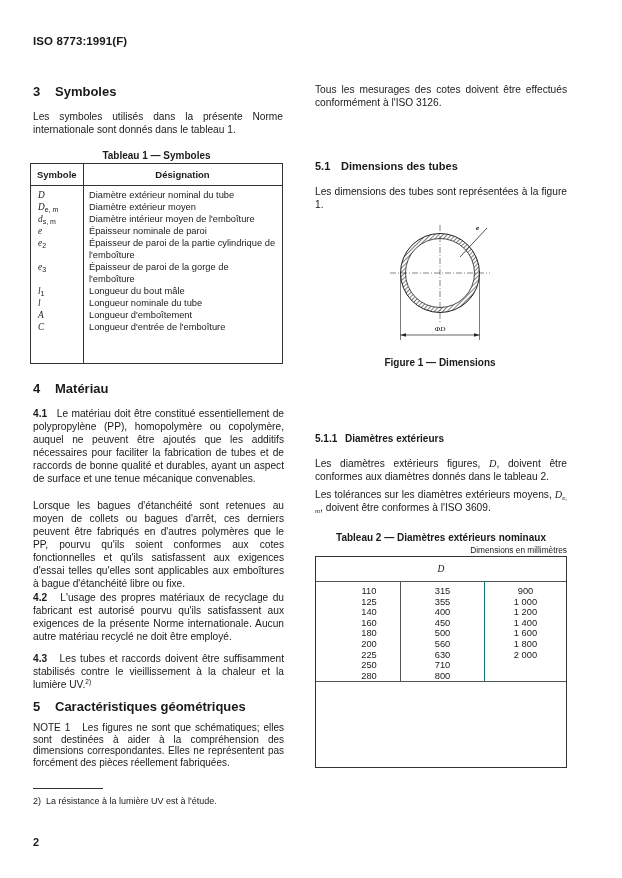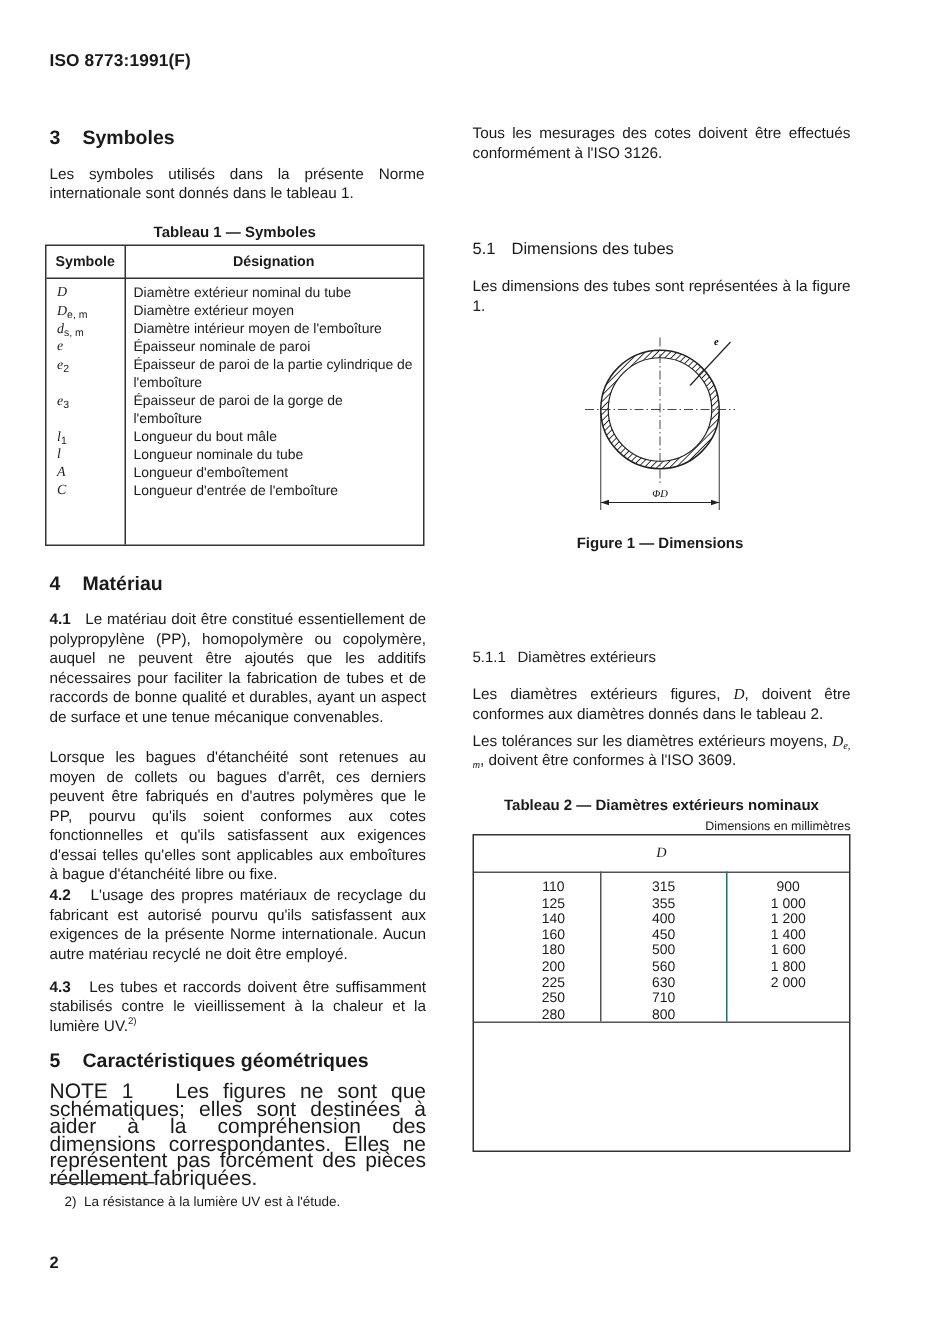--- a/index.html
+++ b/index.html
@@ -5,21 +5,21 @@
   html, body { margin: 0; padding: 0; background: #ffffff; }
   body {
     width: 622px; height: 878px; position: relative; overflow: hidden;
     font-family: "Liberation Sans", "DejaVu Sans", sans-serif;
     color: #1a1a1a;
   }
   .abs { position: absolute; }
   .doc-id { left: 33px; top: 35px; font-size: 11.5px; font-weight: bold; letter-spacing: 0.1px; }
   .h1 { font-size: 13px; font-weight: bold; }
   .h1 .num { display: inline-block; width: 22px; }
-  .h2 { font-size: 11px; font-weight: normal; }
+  .h2 { font-size: 11px; font-weight: bold; }
   .h2 .num { display: inline-block; width: 26px; }
   .p { font-size: 10.2px; line-height: 13px; text-align: justify; }
   .p b { font-weight: bold; }
   .caption { font-size: 10px; font-weight: bold; text-align: center; }
   .small { font-size: 8.3px; line-height: 11px; }
   .it { font-style: italic; font-family: "Liberation Serif", "DejaVu Serif", serif; }
   sub { font-size: 7px; vertical-align: -2px; line-height: 0; }
   sup { font-size: 6.5px; line-height: 0; }
 
   
@@ -117,26 +117,26 @@
 <div class="abs p" style="left:33px; top:591px; width:251px;">
   <b>4.2</b>&nbsp;&nbsp; <span>L'usage des propres matériaux de recyclage du fabricant est autorisé pourvu qu'ils satisfassent aux exigences de la présente Norme internationale. Aucun autre matériau recyclé ne doit être employé.</span>
 </div>
 <div class="abs p" style="left:33px; top:652px; width:251px;">
   <b>4.3</b>&nbsp;&nbsp; <span>Les tubes et raccords doivent être suffisamment stabilisés contre le vieillissement à la chaleur et la lumière UV.</span><sup>2)</sup>
 </div>
 
 <div class="abs h1" style="left:33px; top:699px;">
   <span class="num">5</span><span>Caractéristiques géométriques</span>
 </div>
-<div class="abs p small" style="left:33px; top:722px; width:251px; font-size:14px; line-height:11.5px;">
+<div class="abs p small" style="left:33px; top:722px; width:251px; font-size:10px; line-height:11.5px;">
   <span>NOTE 1</span>&nbsp;&nbsp; <span>Les figures ne sont que schématiques; elles sont destinées à aider à la compréhension des dimensions correspondantes. Elles ne représentent pas forcément des pièces réellement fabriquées.</span>
 </div>
 
 <div class="abs fn-line"></div>
-<div class="abs small" style="left:43px; top:796px; width:251px; font-size:9px;">
+<div class="abs small" style="left:33px; top:796px; width:251px; font-size:9px;">
   <span>2)</span>&nbsp;&nbsp;<span>La résistance à la lumière UV est à l'étude.</span>
 </div>
 
 <div class="abs" style="left:33px; top:836px; font-size:11px; font-weight:bold;">2</div>
 
 <div class="abs p" style="left:315px; top:83px; width:252px;">Tous les mesurages des cotes doivent être effectués conformément à l'ISO 3126.</div>
 
 <div class="abs h2" style="left:315px; top:160px;">
   <span class="num">5.1</span><span>Dimensions des tubes</span>
 </div>

